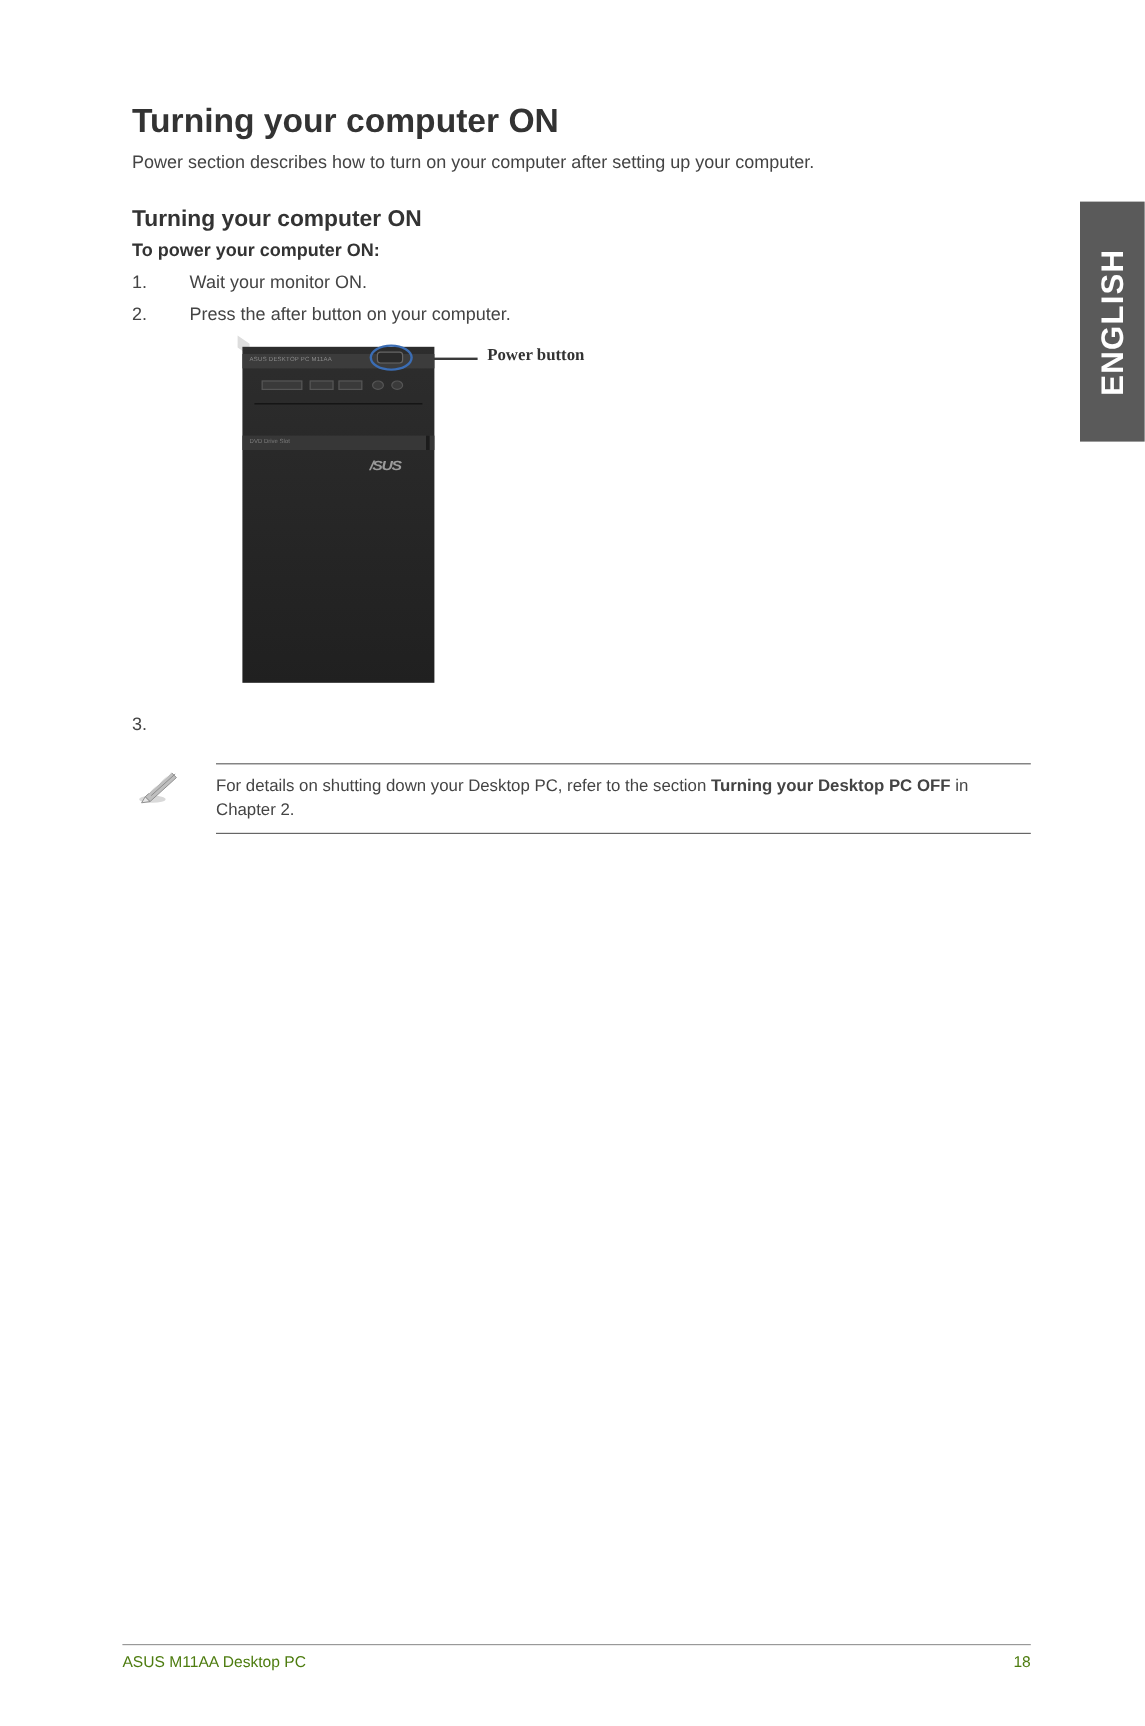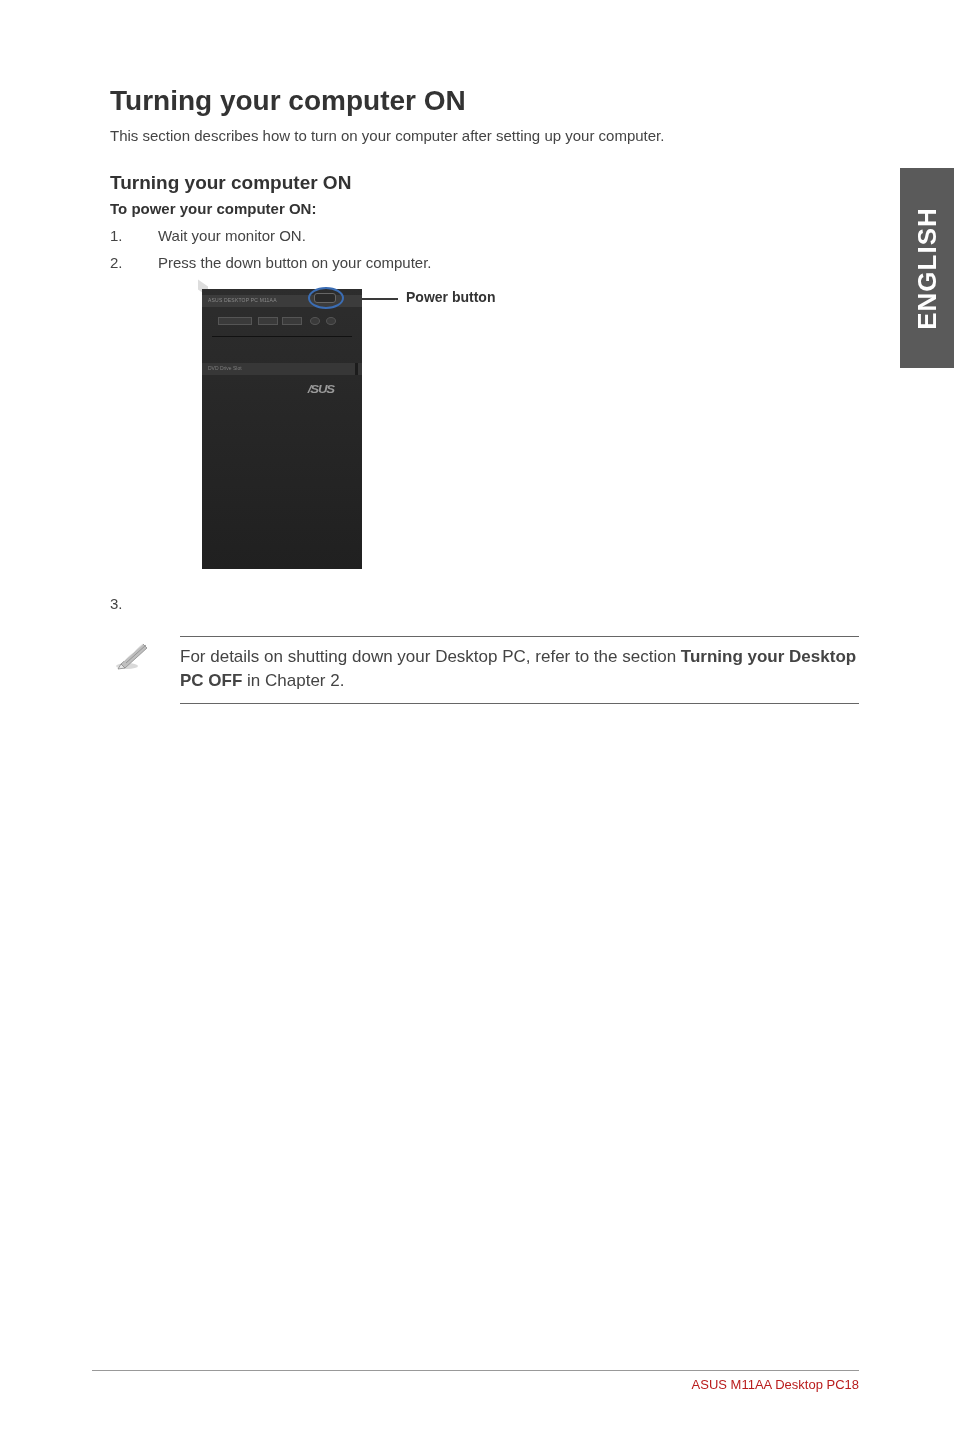--- a/index.html
+++ b/index.html
@@ -30,50 +30,50 @@
   .aud1{left:98px;top:2px;width:10px;height:10px;border-radius:50%;background:#2f2f2f;border:1px solid #555;}
   .aud2{left:114px;top:2px;width:10px;height:10px;border-radius:50%;background:#2f2f2f;border:1px solid #555;}
   .pc-midstrip { position:absolute; left:0; top:80px; width:160px; height:12px; background:#373737; }
   .pc-midstrip .t2{position:absolute;left:6px;top:2px;color:#7d7d7d;font-size:5px;}
   .pc-midstrip .edge{position:absolute;right:4px;top:0;width:3px;height:12px;background:#1c1c1c;}
   .pc-logo { position:absolute; right:10px; top:100px; color:#9a9a9a; font-size:11px; font-style:italic; font-weight:900; letter-spacing:-1px; transform:scaleX(1.2); }
   .pwr-btn { position:absolute; right:6px; top:10px; width:22px; height:10px; background:#2a2a2a; border:1px solid #666; border-radius:3px; }
   .pwr-circle { position:absolute; right:-2px; top:4px; width:36px; height:22px; border:2px solid #3b6db4; border-radius:50%/50%; background:transparent; }
   .pc-top-edge { position:absolute; left:-4px; top:0; width:10px; height:10px; background:#ddd; transform: skewY(35deg); }
   .leader { width:56px; height:2px; background:#3a3a3a; margin-top:15px; }
-  .callout { font-size:14px; font-weight:700; color:#333; margin-left:8px; margin-top:6px; }
+  .callout { font-size:14px; font-weight:700; color:#333; margin-left:8px; margin-top:6px;font-family:Liberation Serif, serif; }
   .note-block { display:flex; align-items:flex-start; gap:26px; margin: 24px 0 0 4px; }
   .note-icon { width:40px; height:36px; flex:0 0 40px; display:flex; align-items:center; justify-content:center; }
-  .note-text-wrap { flex:1; border-top:1px solid #666; border-bottom:1px solid #666; padding:8px 0 10px; font-size:17px; line-height:1.4; color:#444; }
+  .note-text-wrap { flex:1; border-top:1px solid #666; border-bottom:1px solid #666; padding:8px 0 10px; font-size:14px; line-height:1.4; color:#444; }
   .note-text-wrap .strong { font-weight:700; }
-  .footer { position:absolute; bottom:46px; left:92px; right:95px; display:flex; justify-content:flex-end; border-top:1px solid #999; padding-top:6px; font-size:13px; color:#b91c1c; }
+  .footer { position:absolute; bottom:46px; left:102px; right:95px; display:flex; justify-content:space-between; border-top:1px solid #999; padding-top:6px; font-size:13px; color:#4d7c0f; }
 </style>
 </head>
 <body>
 
 <div class="page">
 
   <div class="side-tab">
     <div class="label">ENGLISH</div>
   </div>
 
   <h1 class="main">Turning your computer ON</h1>
-  <p class="intro">This section describes how to turn on your computer after setting up your computer.</p>
+  <p class="intro">Power section describes how to turn on your computer after setting up your computer.</p>
 
   <h2 class="sub">Turning your computer ON</h2>
   <p class="lead">To power your computer ON:</p>
 
   <ol class="steps">
     <li>
       <span class="num">1.</span>
       <span>Wait your monitor ON.</span>
     </li>
     <li>
       <span class="num">2.</span>
-      <span>Press the down button on your computer.</span>
+      <span>Press the after button on your computer.</span>
     </li>
   </ol>
 
   <div class="figure-row">
     <div class="pc-image">
       <div class="pc-top-edge"></div>
       <div class="pc-body"></div>
       <div class="pc-topstrip">
         <span class="t1">ASUS DESKTOP PC M11AA</span>
       </div>

